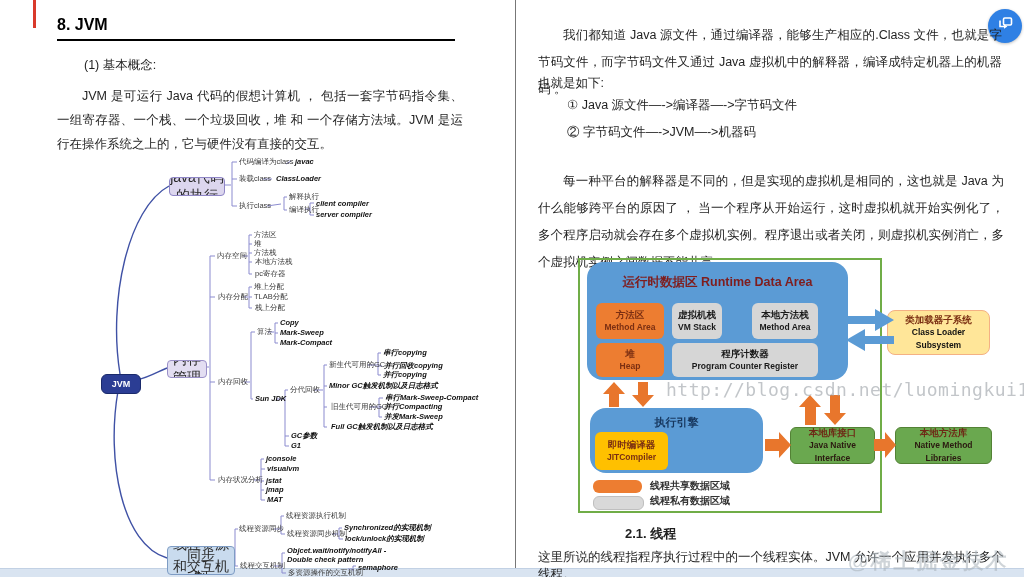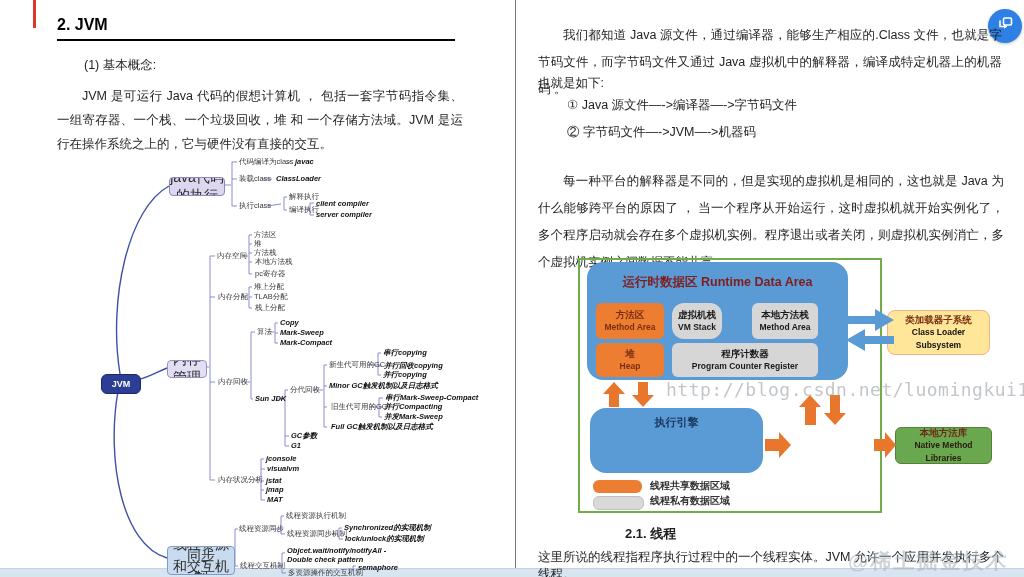--- a/index.html
+++ b/index.html
@@ -61,21 +61,21 @@
   .cell .cn{font-size:9.5px;font-weight:bold;}
   .cell .en{font-size:8.5px;font-weight:bold;}
   .orange{background:#ed7d31;}  .orange .cn,.orange .en{color:#7b2f12;}
   .grayc{background:#d6d6d6;}   .grayc .cn,.grayc .en{color:#1a1a1a;}
   .yellowc{background:#ffc000;} .yellowc .cn,.yellowc .en{color:#7b2f12;}
   .creamc{background:#ffe699;border:1px solid #f4b183;border-radius:8px;}
   .creamc .cn{color:#7b2f12;} .creamc .en{color:#111;}
   .greenc{background:#6aa84f;border:1px solid #538235;}
   .greenc .cn{color:#6e2a16;} .greenc .en{color:#2b1a10;}
   .c-method{left:18px;top:46px;width:68px;height:36px;}
-  .c-vmstack{left:94px;top:46px;width:50px;height:36px;border-radius:12px;}
+  .c-vmstack{left:94px;top:46px;width:50px;height:36px;}
   .c-nstack{left:174px;top:46px;width:66px;height:36px;}
   .c-heap{left:18px;top:86px;width:68px;height:34px;}
   .c-pc{left:94px;top:86px;width:146px;height:34px;}
   .c-loader{left:309px;top:53px;width:101px;height:43px;}
   .c-jit{left:17px;top:175px;width:73px;height:38px;}
   .c-gc{left:100px;top:175px;width:82px;height:38px;}
   .c-jni{left:212px;top:170px;width:83px;height:35px;}
   .c-nml{left:317px;top:170px;width:95px;height:35px;}
   .legend-chip{position:absolute;border-radius:6px;}
   .lg-or{left:15px;top:223px;width:49px;height:13px;background:#ed7d31;}
@@ -95,21 +95,21 @@
 <div class="abs fab">
   <span>
     <svg width="18" height="18" viewBox="0 0 18 18">
       <rect x="7.5" y="3" width="8" height="7" rx="1.2" fill="none" stroke="#fff" stroke-width="1.6"></rect>
       <path d="M4 5.5 v6 h5" fill="none" stroke="#fff" stroke-width="1.6"></path>
       <path d="M8 9 l3.4 2.4 -3.4 2.4 z" fill="#fff"></path>
     </svg>
   </span>
 </div>
 
-<div class="abs h1">2. JVM</div>
+<div class="abs h1">8. JVM</div>
 <div class="abs lp-sub">(1) 基本概念:</div>
 <div class="abs lp-para">JVM 是可运行 Java 代码的假想计算机 ， 包括一套字节码指令集、一组寄存器、一个栈、一个垃圾回收，堆 和 一个存储方法域。JVM 是运行在操作系统之上的，它与硬件没有直接的交互。</div>
 
 <svg class="abs mm-svg" width="515" height="577">
   <g fill="none" stroke="#3f51a5" stroke-width="1.4">
     <path d="M120,374 C108,300 128,208 169,186"></path>
     <path d="M137,380 C150,377 157,372 167,368"></path>
     <path d="M118,391 C106,460 122,545 167,558"></path>
   </g>
   <g fill="none" stroke="#8b8bcf" stroke-width="1">
@@ -234,20 +234,28 @@
     <span class="cn">类加载器子系统</span>
     <span class="en">Class Loader Subsystem</span>
   </div>
   <div class="cell grayc c-pc">
     <span class="cn">程序计数器</span>
     <span class="en">Program Counter Register</span>
   </div>
 
   <div class="blue-big engine"></div>
   <div class="engine-title">执行引擎</div>
+  <div class="cell yellowc c-jit">
+    <span class="cn">即时编译器</span>
+    <span class="en">JITCompiler</span>
+  </div>
+  <div class="cell greenc c-jni">
+    <span class="cn">本地库接口</span>
+    <span class="en">Java Native Interface</span>
+  </div>
   <div class="cell greenc c-nml">
     <span class="cn">本地方法库</span>
     <span class="en">Native Method Libraries</span>
   </div>
 
   <div class="legend-chip lg-or"></div>
   <div class="lg-label lg-l1">线程共享数据区域</div>
   <div class="legend-chip lg-gr"></div>
   <div class="lg-label lg-l2">线程私有数据区域</div>
 

